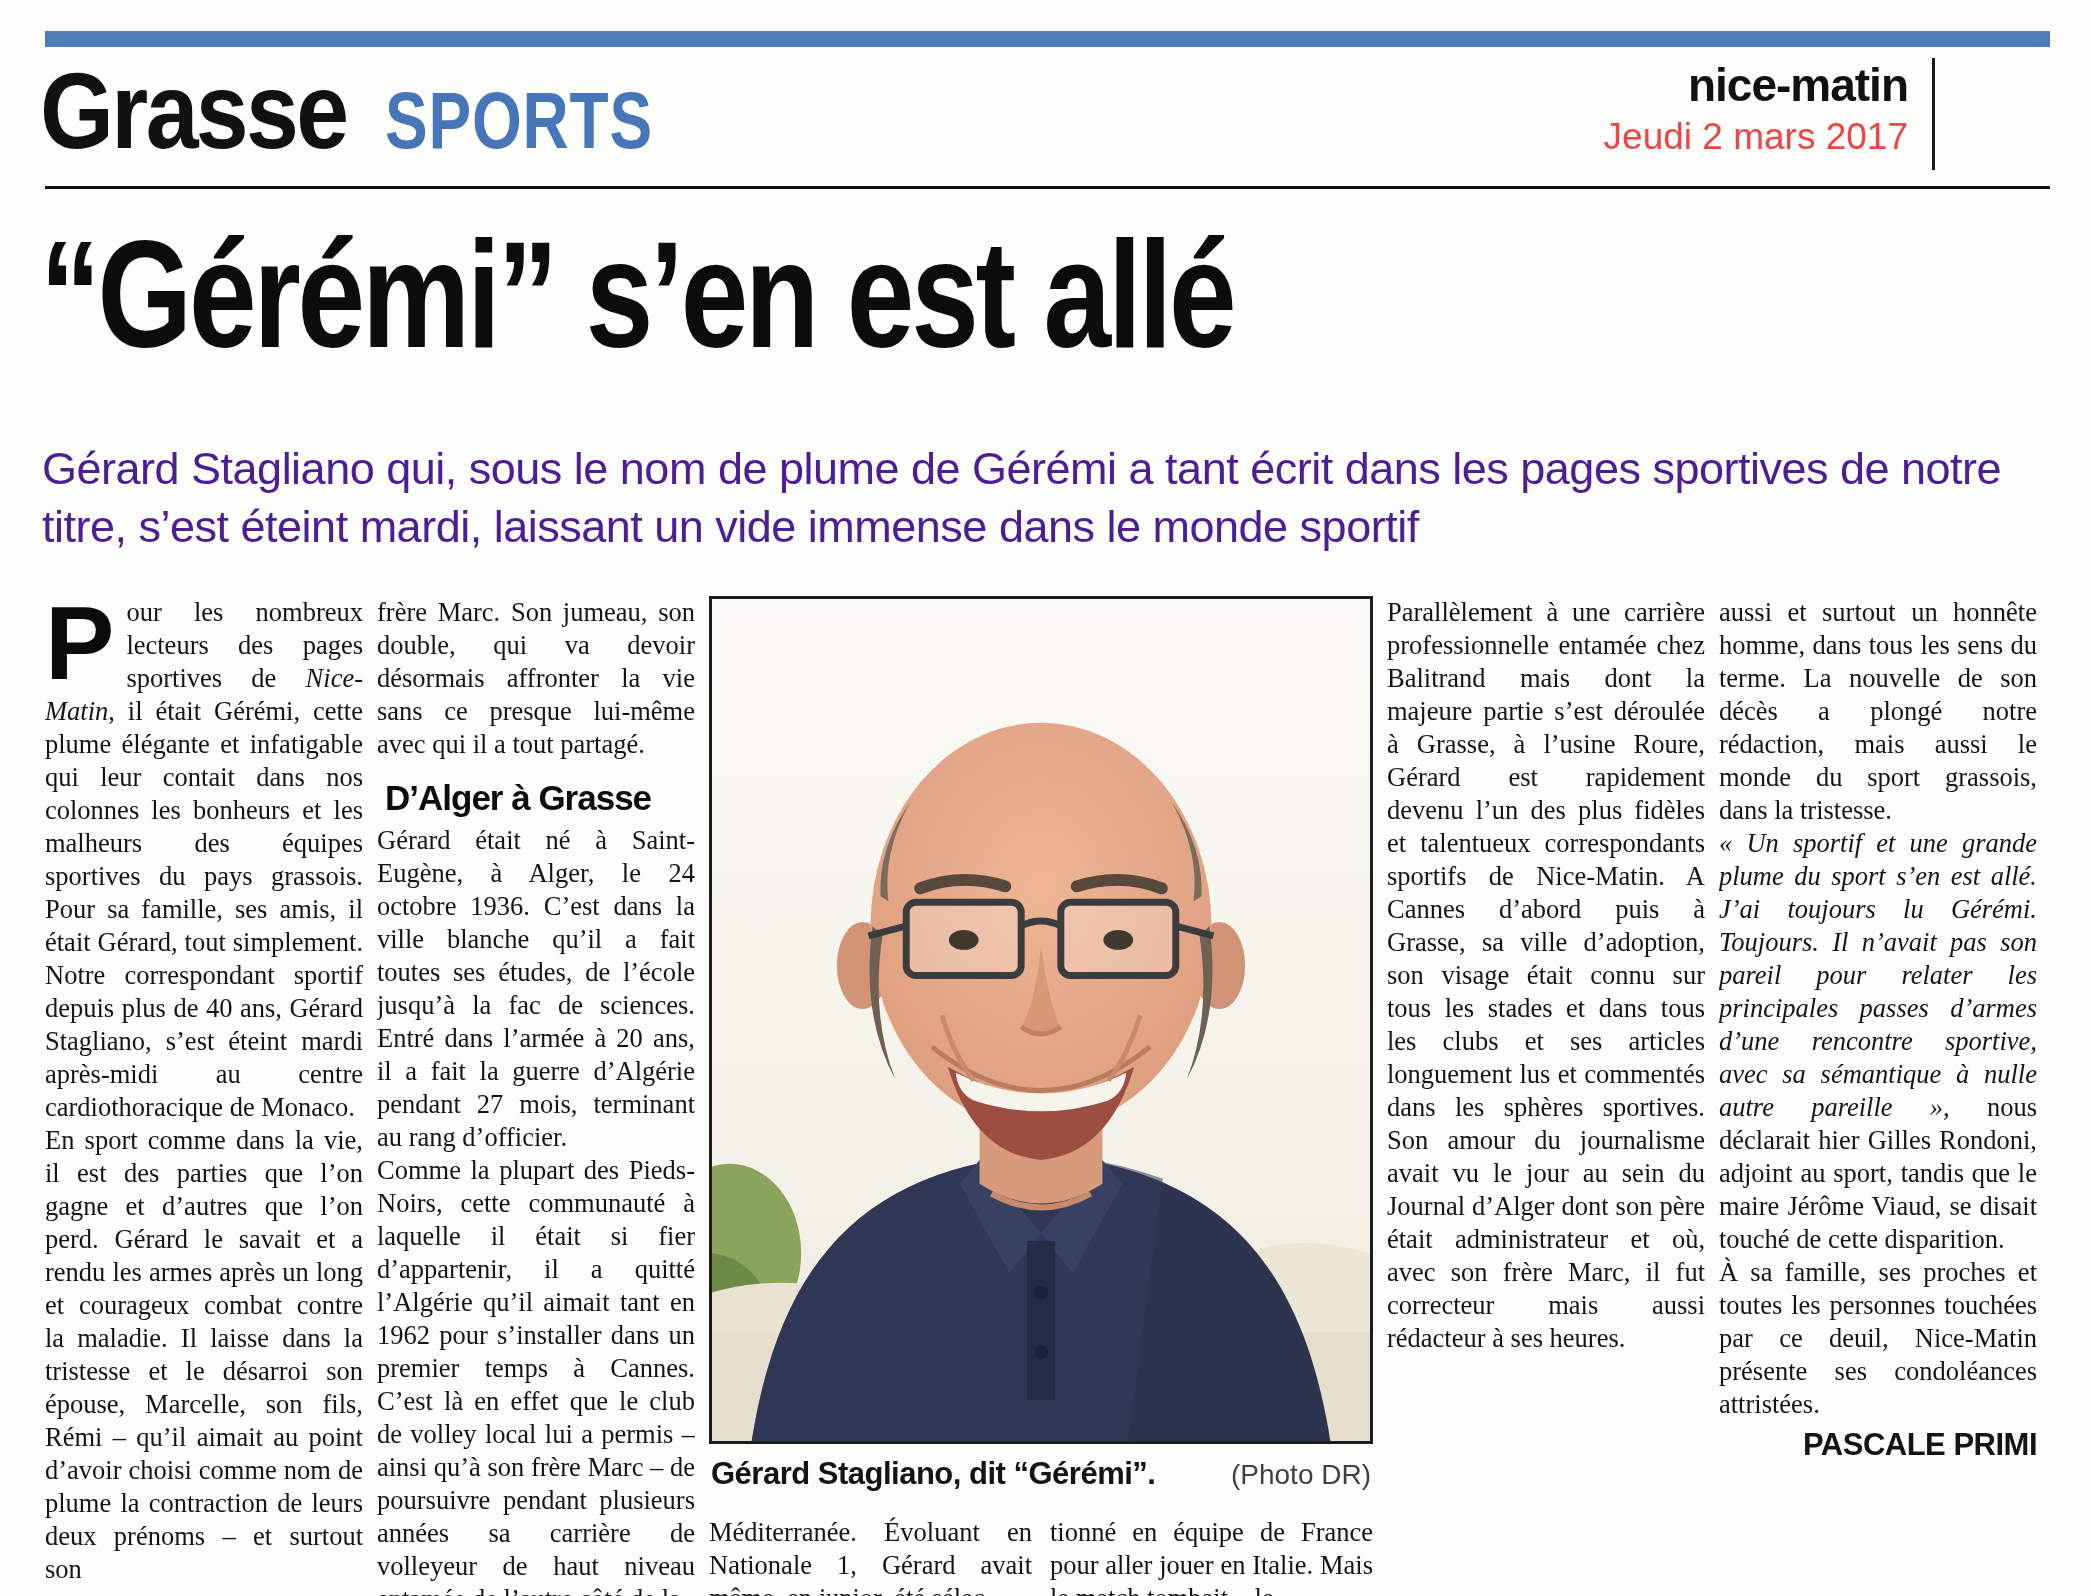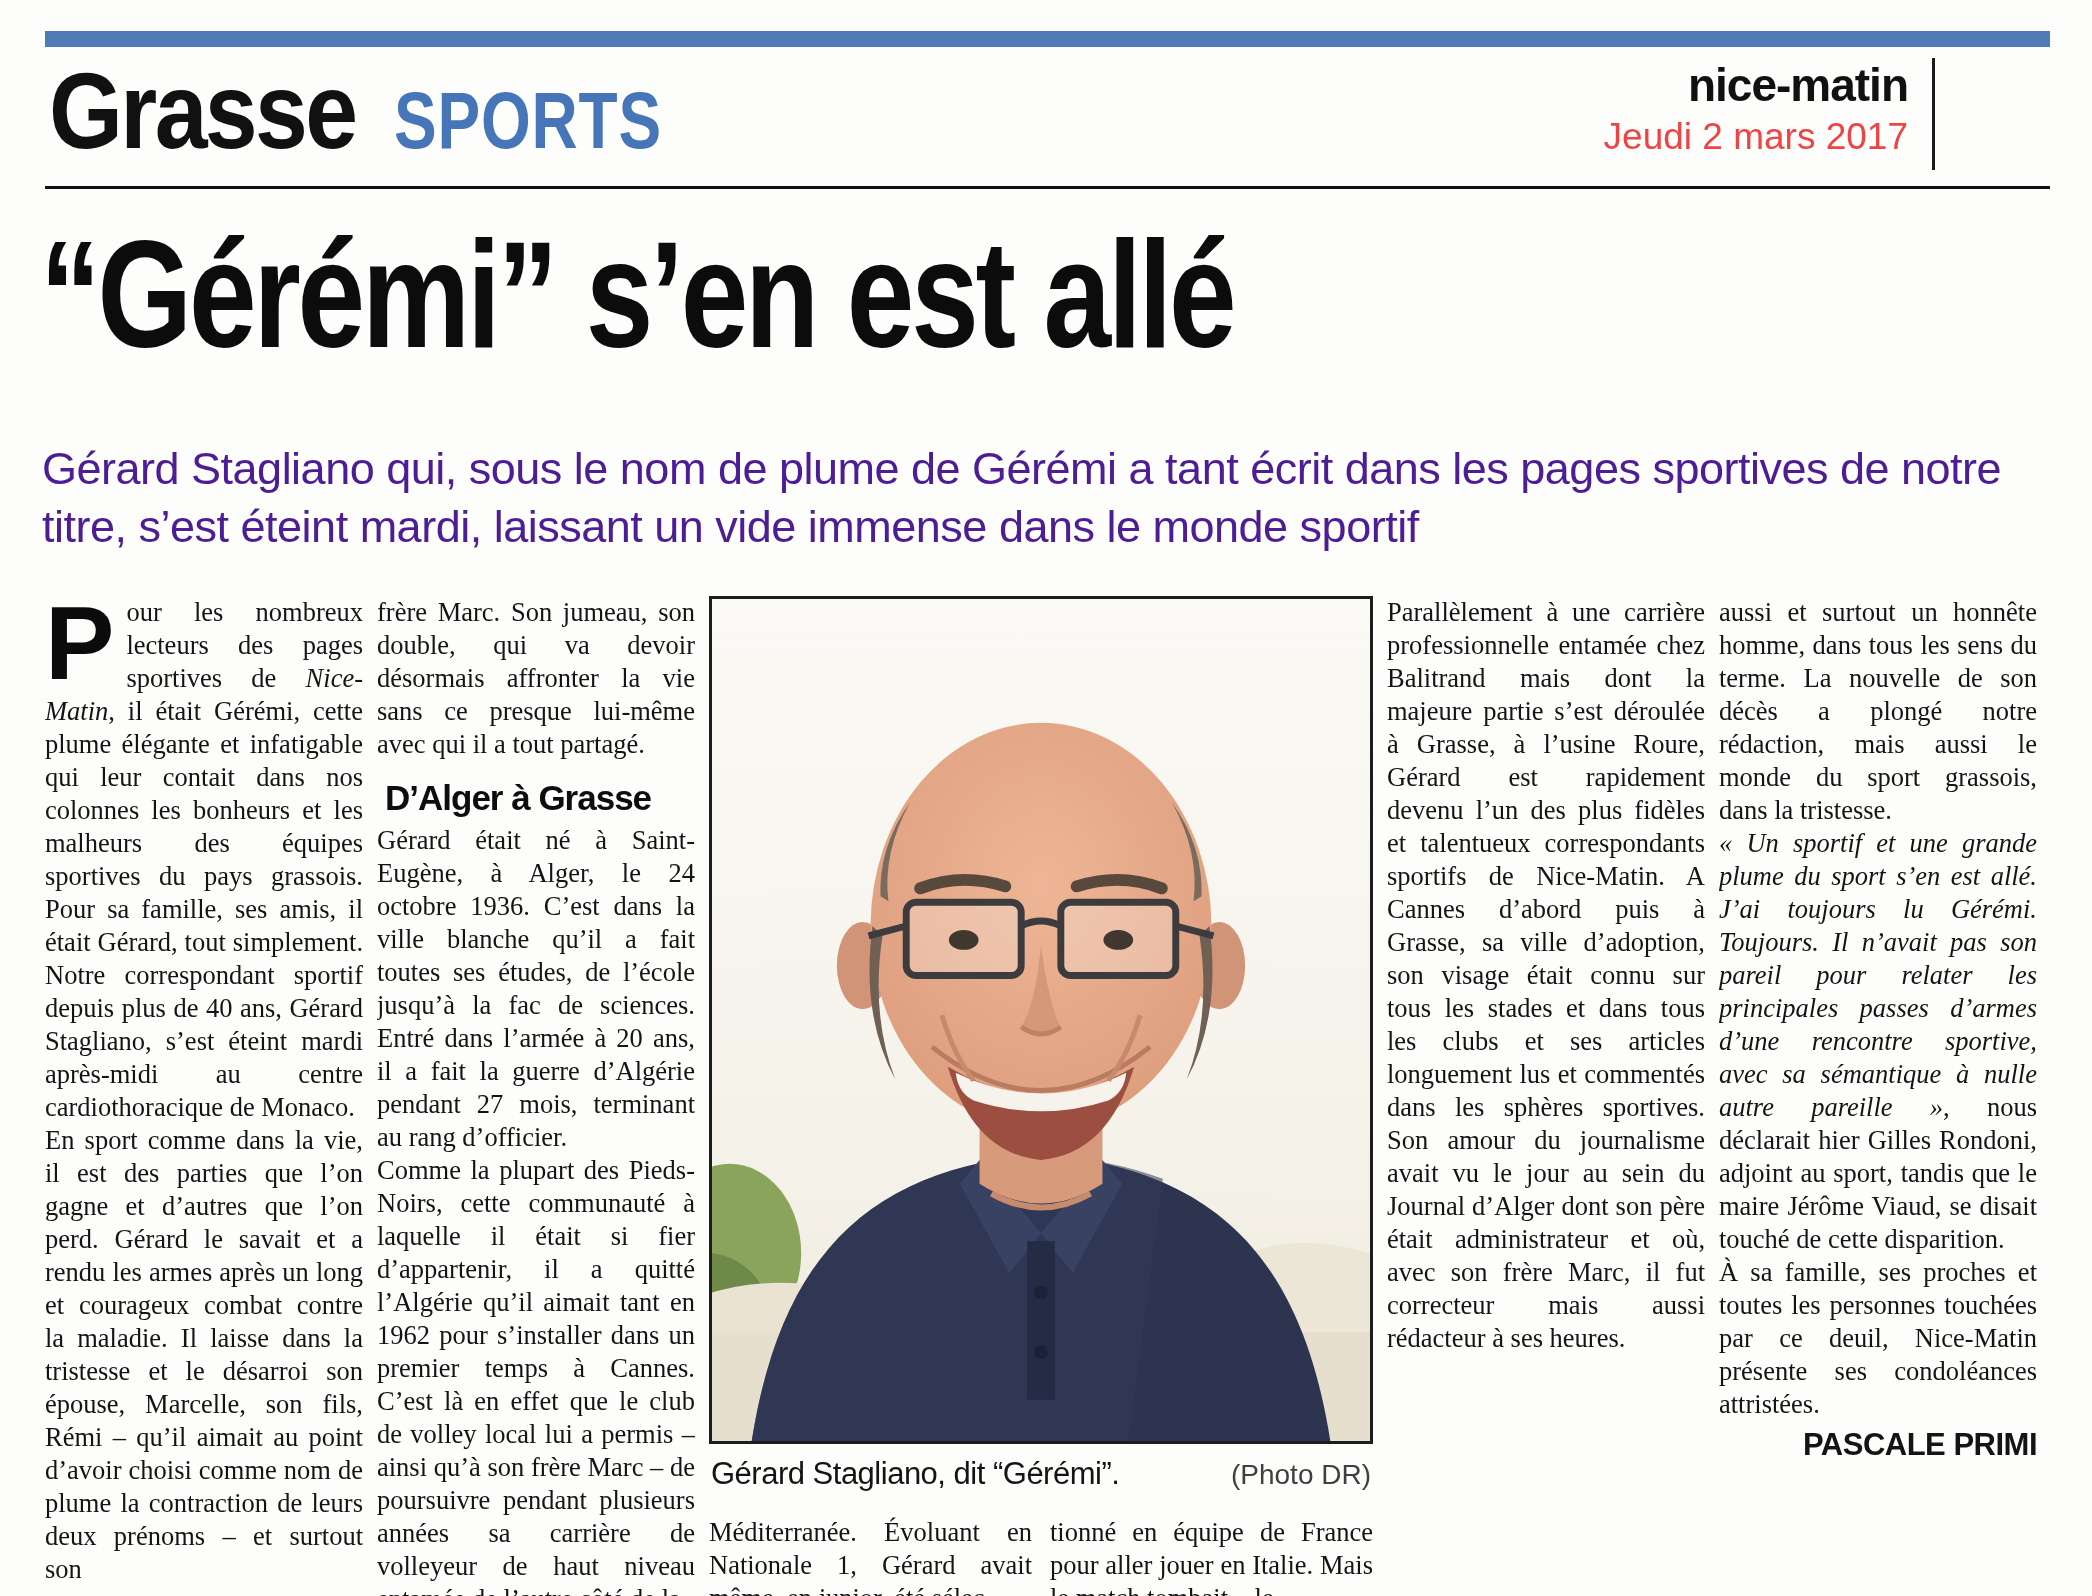--- a/index.html
+++ b/index.html
@@ -1,21 +1,21 @@
 <!DOCTYPE html>
 <html lang="fr"><head>
 <meta charset="utf-8">
 <style>
   html,body{margin:0;padding:0;background:#888;}
   .page{position:relative;width:2092px;height:1596px;background:#fdfdfc;overflow:hidden;
         font-family:"Liberation Serif",serif;color:#141414;}
 
   
   .topbar{position:absolute;left:45px;top:31px;width:2005px;height:16px;}
-  .section-title{position:absolute;left:49px;top:48px;white-space:nowrap;
+  .section-title{position:absolute;left:40px;top:48px;white-space:nowrap;
                  font-family:"Liberation Sans",sans-serif;font-weight:bold;}
   .city{font-size:108px;letter-spacing:-3px;display:inline-block;transform:scaleX(.88);
         transform-origin:left bottom;color:#111;}
   .sport{font-size:80px;letter-spacing:1px;display:inline-block;transform:scaleX(.8);
          transform-origin:left bottom;margin-left:-8px;vertical-align:baseline;}
   .brandblock{position:absolute;top:58px;right:157px;text-align:right;
               border-right:3px solid #1a1a1a;padding-right:24px;height:112px;
               font-family:"Liberation Sans",sans-serif;}
   .brand{font-weight:bold;font-size:46px;letter-spacing:-1px;color:#111;}
   .edition-date{font-size:37px;margin-top:4px;color:#ef4444;}
@@ -46,21 +46,21 @@
   .byline{font-family:"Liberation Sans",sans-serif;font-weight:bold;font-size:31px;
           text-align:right;margin-top:6px;letter-spacing:-.5px;}
 
   
   .photocol{flex:none;width:664px;display:flex;flex-direction:column;overflow:hidden;}
   .photo-frame{width:664px;height:852px;border:3px solid #1d1d1d;box-sizing:border-box;
                background:#f6f4ef;}
   .photo-frame svg{display:block;width:100%;height:100%;}
   .caption-row{display:flex;justify-content:space-between;align-items:baseline;
                margin:12px 2px 24px 2px;font-family:"Liberation Sans",sans-serif;}
-  .caption{font-weight:normal;font-size:31px;letter-spacing:-.5px;}
+  .caption{font-weight:bold;font-size:31px;letter-spacing:-.5px;}
   .credit{font-size:28px;color:#404040;}
   .minicols{display:flex;gap:18px;}
   .minicol{flex:none;width:323px;text-align:justify;font-size:26.5px;line-height:33px;}
   .minicol p{margin:0;}
 </style>
 </head>
 <body>
 
 <div class="page">
 

